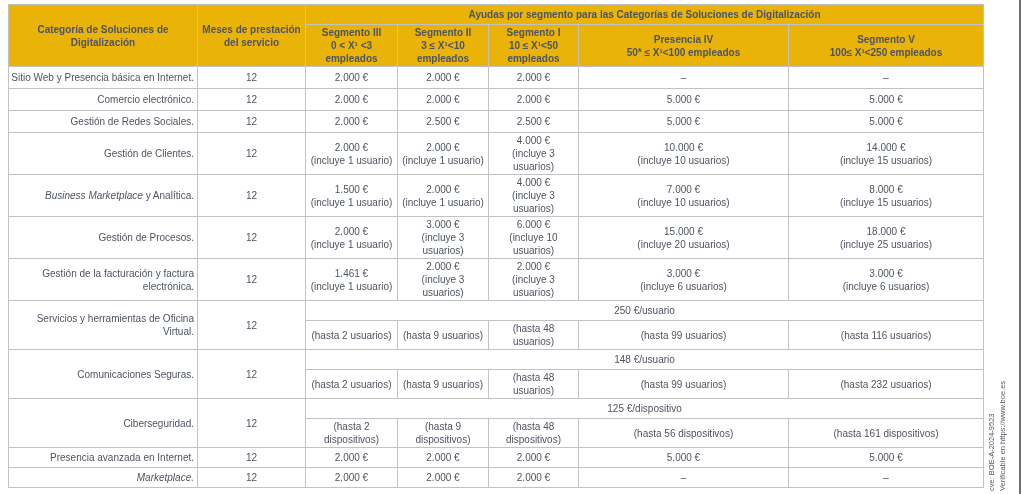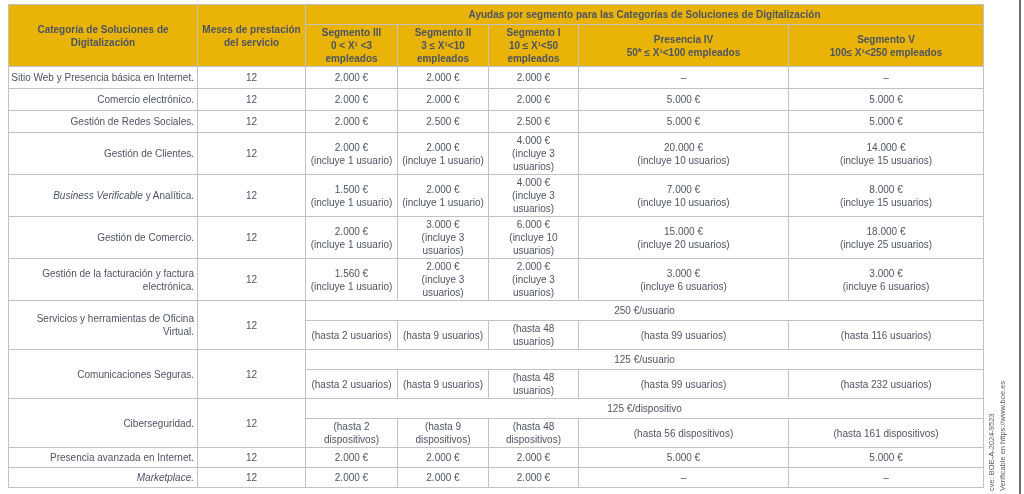--- a/index.html
+++ b/index.html
@@ -116,31 +116,31 @@
       </td>
       <td>
         <div>2.000 €</div>
         <div>(incluye 1 usuario)</div>
       </td>
       <td>
         <div>4.000 €</div>
         <div>(incluye 3 usuarios)</div>
       </td>
       <td>
-        <div>20.000 €</div>
+        <div>10.000 €</div>
         <div>(incluye 10 usuarios)</div>
       </td>
       <td>
         <div>14.000 €</div>
         <div>(incluye 15 usuarios)</div>
       </td>
     </tr>
 
     <tr class="rh-d">
-      <td class="cat"><span class="ital">Business Verificable</span><span> y Analítica.</span></td>
+      <td class="cat"><span class="ital">Business Marketplace</span><span> y Analítica.</span></td>
       <td>12</td>
       <td>
         <div>1.500 €</div>
         <div>(incluye 1 usuario)</div>
       </td>
       <td>
         <div>2.000 €</div>
         <div>(incluye 1 usuario)</div>
       </td>
       <td>
@@ -151,21 +151,21 @@
         <div>7.000 €</div>
         <div>(incluye 10 usuarios)</div>
       </td>
       <td>
         <div>8.000 €</div>
         <div>(incluye 15 usuarios)</div>
       </td>
     </tr>
 
     <tr class="rh-d">
-      <td class="cat">Gestión de Comercio.</td>
+      <td class="cat">Gestión de Procesos.</td>
       <td>12</td>
       <td>
         <div>2.000 €</div>
         <div>(incluye 1 usuario)</div>
       </td>
       <td>
         <div>3.000 €</div>
         <div>(incluye 3 usuarios)</div>
       </td>
       <td>
@@ -179,21 +179,21 @@
       <td>
         <div>18.000 €</div>
         <div>(incluye 25 usuarios)</div>
       </td>
     </tr>
 
     <tr class="rh-d">
       <td class="cat">Gestión de la facturación y factura electrónica.</td>
       <td>12</td>
       <td>
-        <div>1.560 €</div>
+        <div>1.461 €</div>
         <div>(incluye 1 usuario)</div>
       </td>
       <td>
         <div>2.000 €</div>
         <div>(incluye 3 usuarios)</div>
       </td>
       <td>
         <div>2.000 €</div>
         <div>(incluye 3 usuarios)</div>
       </td>
@@ -216,21 +216,21 @@
       <td>(hasta 2 usuarios)</td>
       <td>(hasta 9 usuarios)</td>
       <td>(hasta 48 usuarios)</td>
       <td>(hasta 99 usuarios)</td>
       <td>(hasta 116 usuarios)</td>
     </tr>
 
     <tr class="rh-sub">
       <td class="cat" rowspan="2">Comunicaciones Seguras.</td>
       <td rowspan="2">12</td>
-      <td colspan="5">125 €/usuario</td>
+      <td colspan="5">148 €/usuario</td>
     </tr>
     <tr class="rh-sub">
       <td>(hasta 2 usuarios)</td>
       <td>(hasta 9 usuarios)</td>
       <td>(hasta 48 usuarios)</td>
       <td>(hasta 99 usuarios)</td>
       <td>(hasta 232 usuarios)</td>
     </tr>
 
     <tr class="rh-sub">

